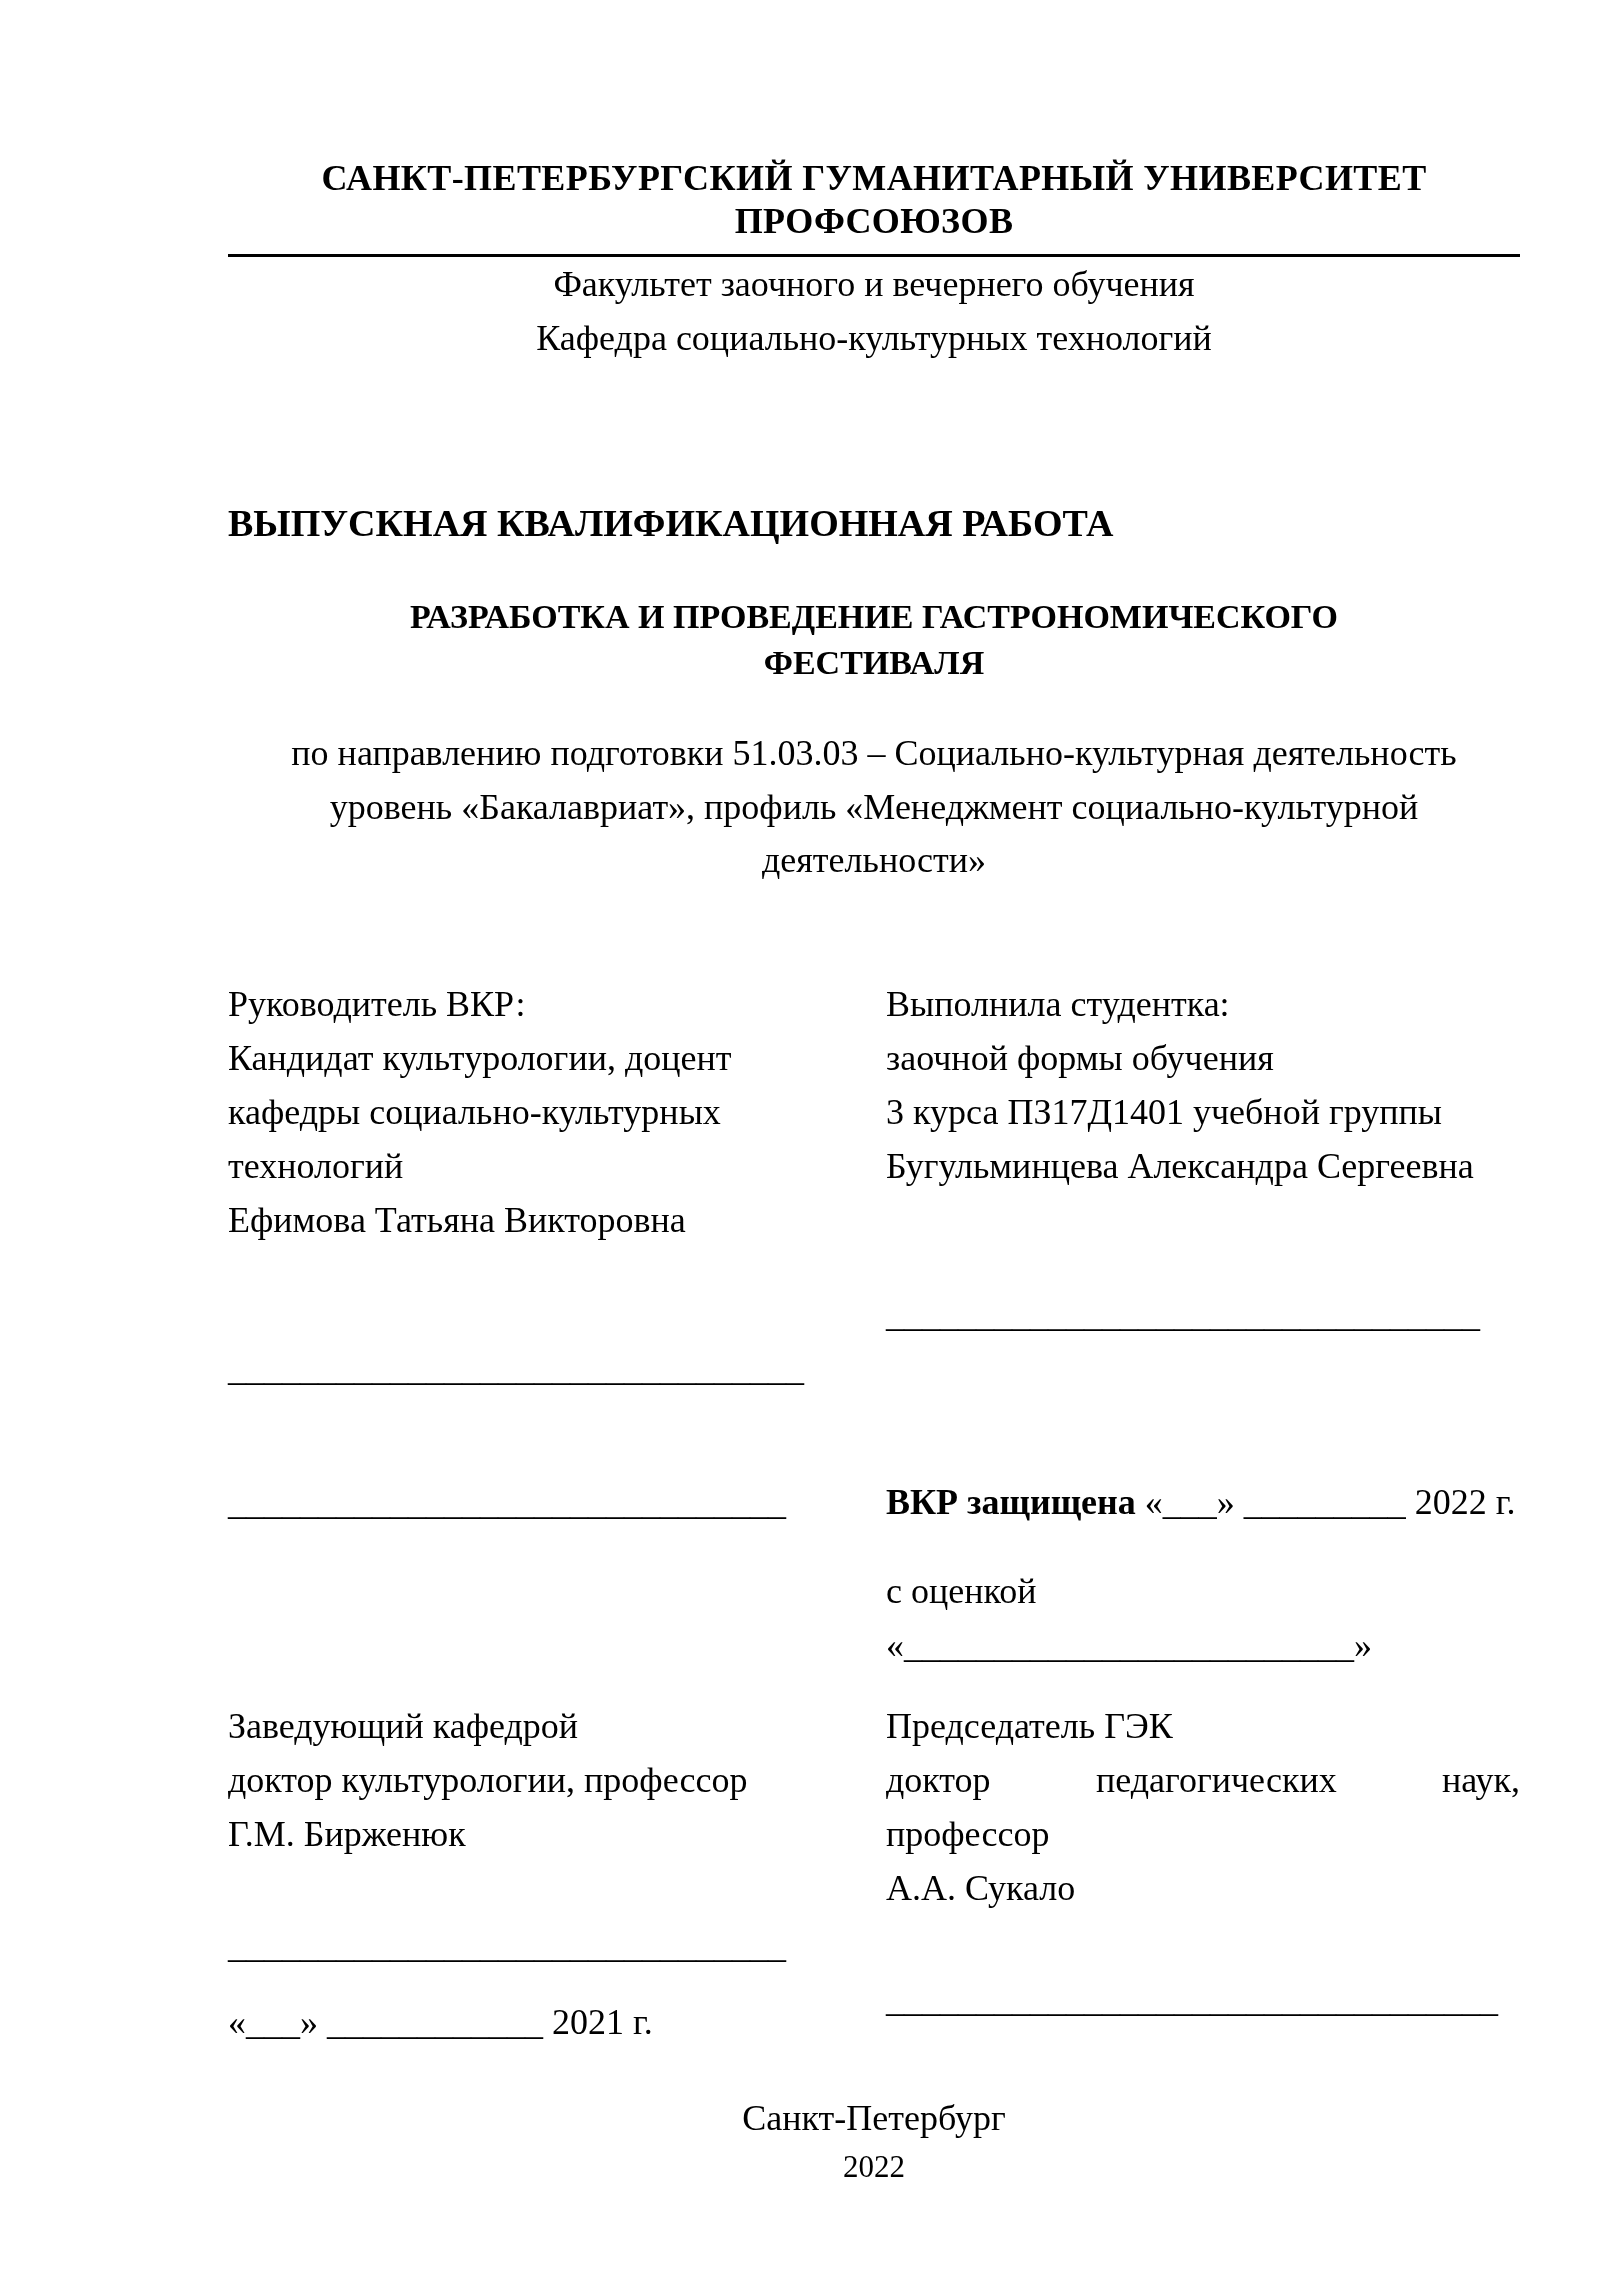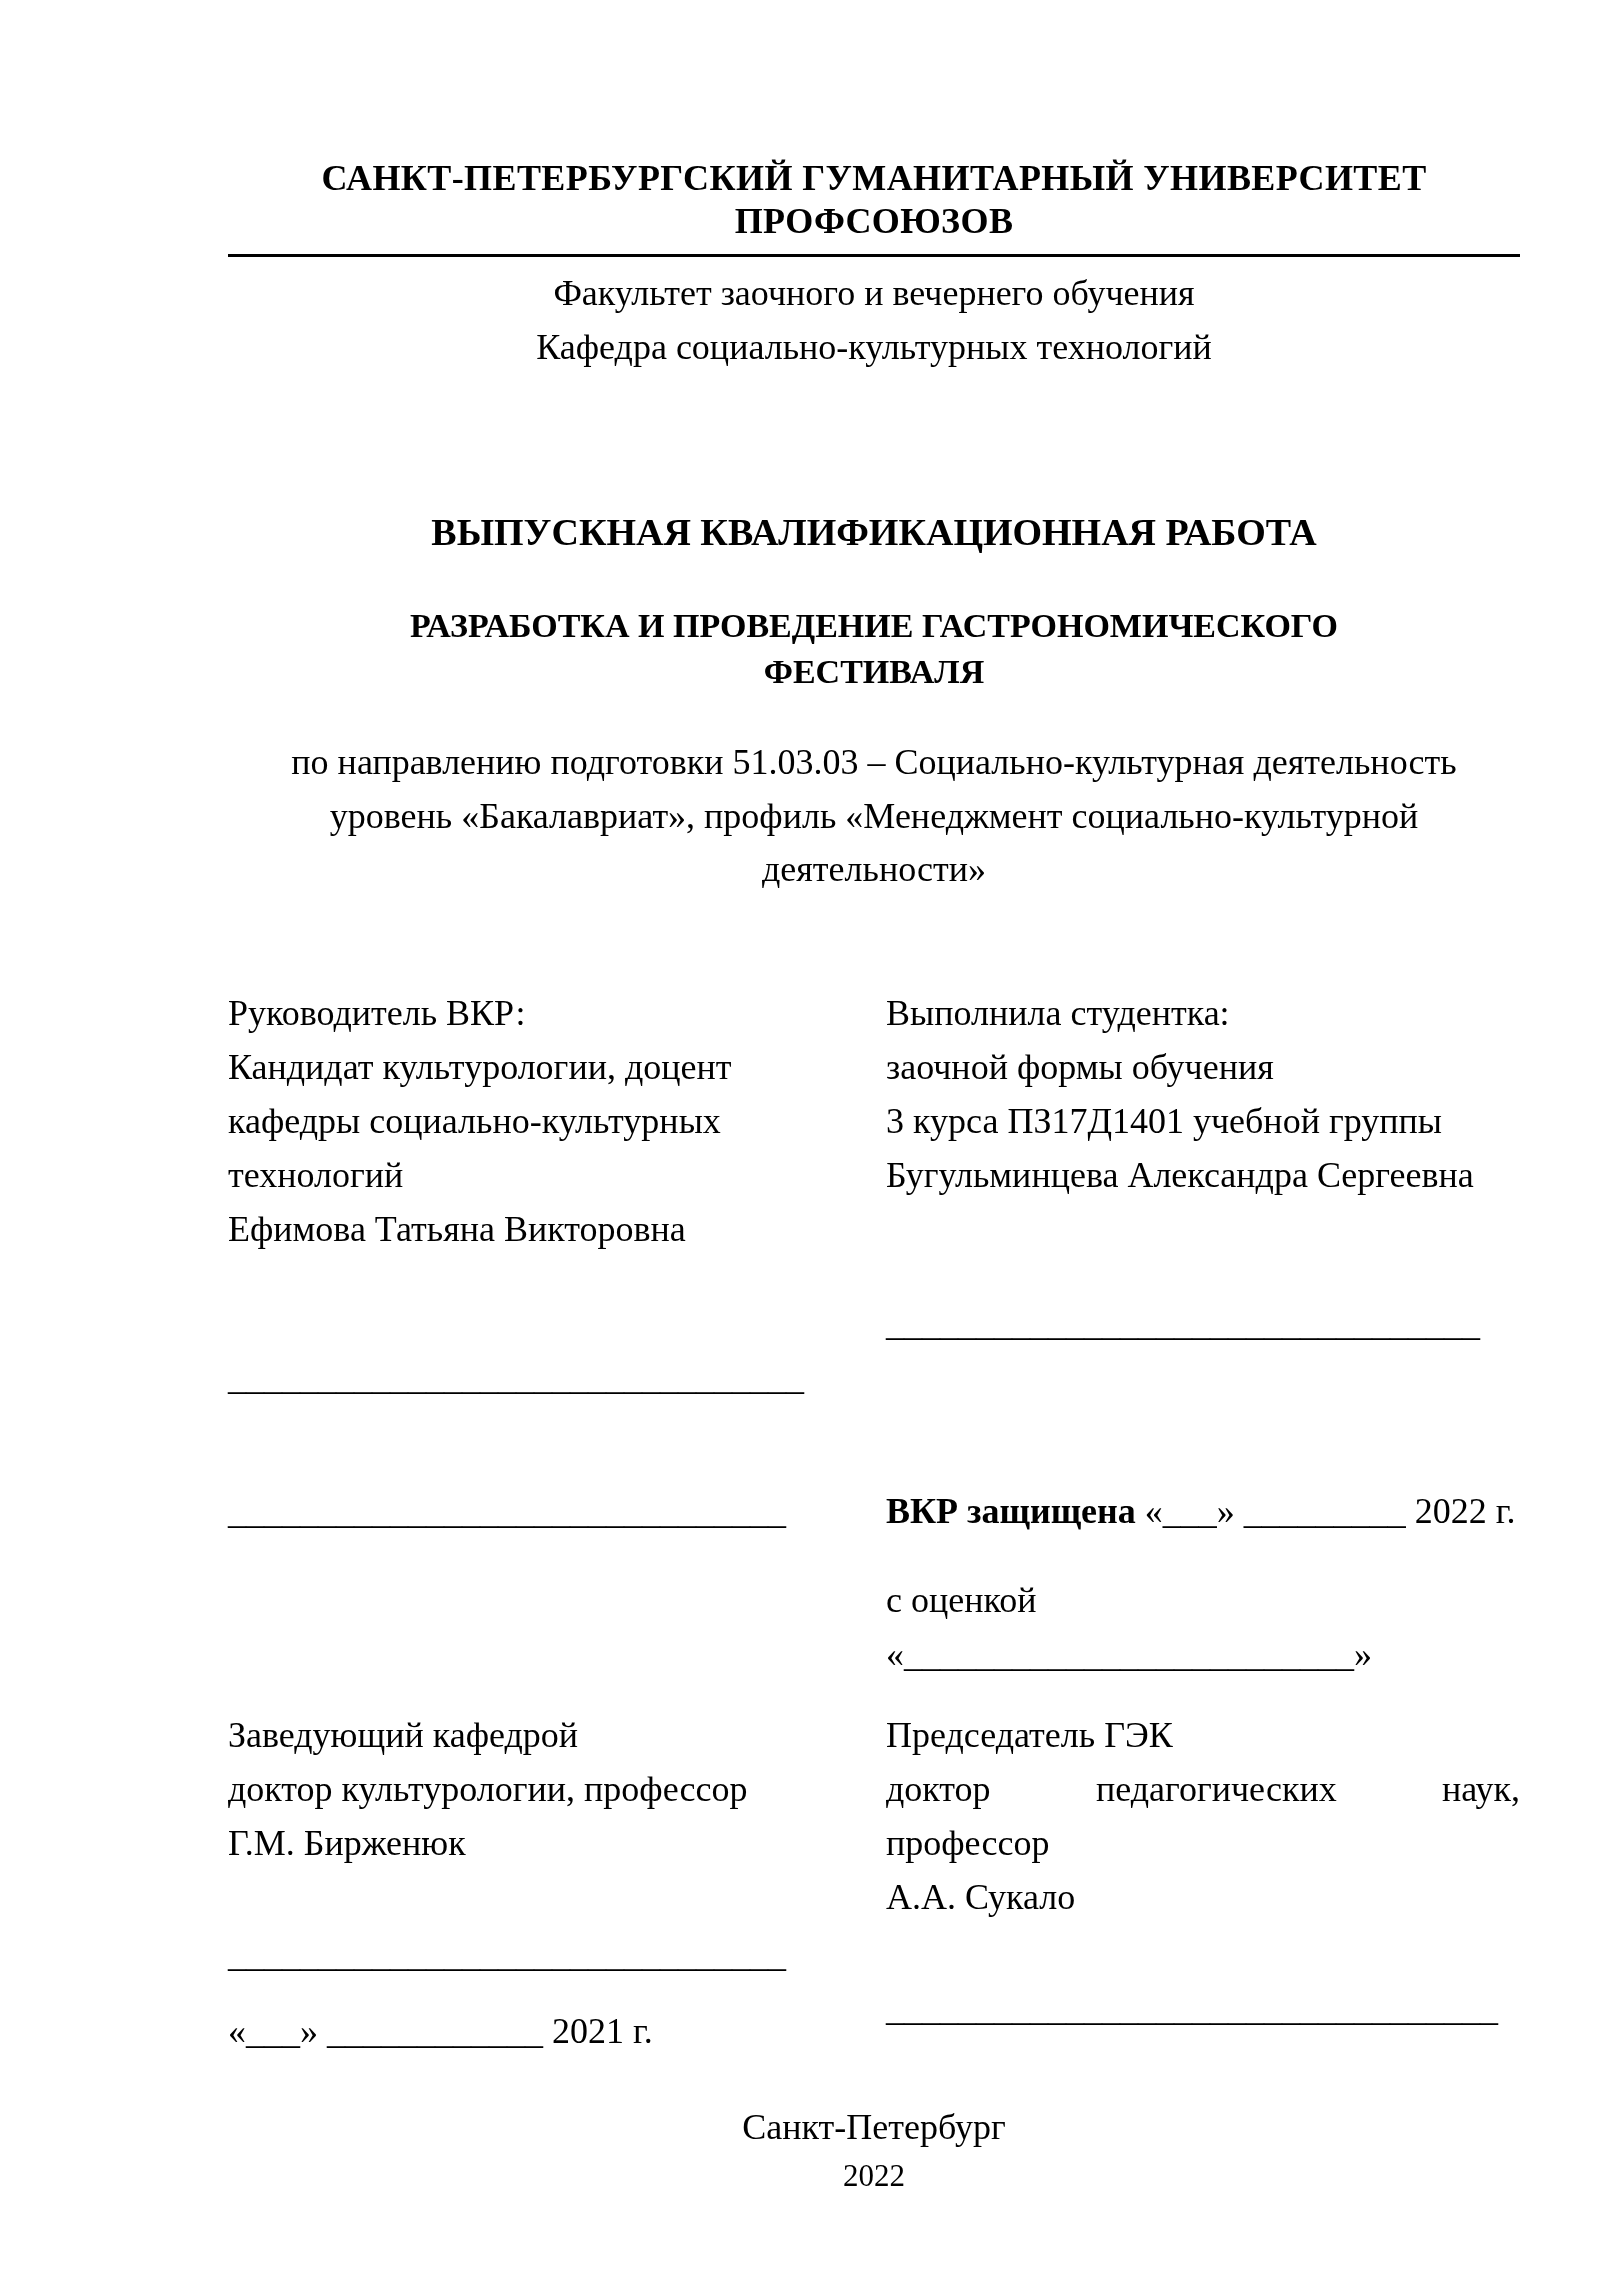--- a/index.html
+++ b/index.html
@@ -25,26 +25,26 @@
 
   .header-title {
     font-weight: bold;
     text-align: center;
     font-size: 36px;
     line-height: 1.2;
     letter-spacing: 0.4px;
     padding-bottom: 11px;
     border-bottom: 3.1px solid #000000;
   }
-  .subhead { text-align: center; margin-top: 9px; }
+  .subhead { text-align: center; margin-top: 0; }
   .subhead2 { text-align: center; }
 
   .work-type {
     margin-top: 133px;
-    text-align: center;
+    text-align: left;
     font-weight: bold;
     font-size: 38px;
     line-height: 1.35;
   }
   .vkr-title {
     margin-top: 44px;
     text-align: center;
     font-weight: bold;
     font-size: 34px;
     line-height: 1.35;

